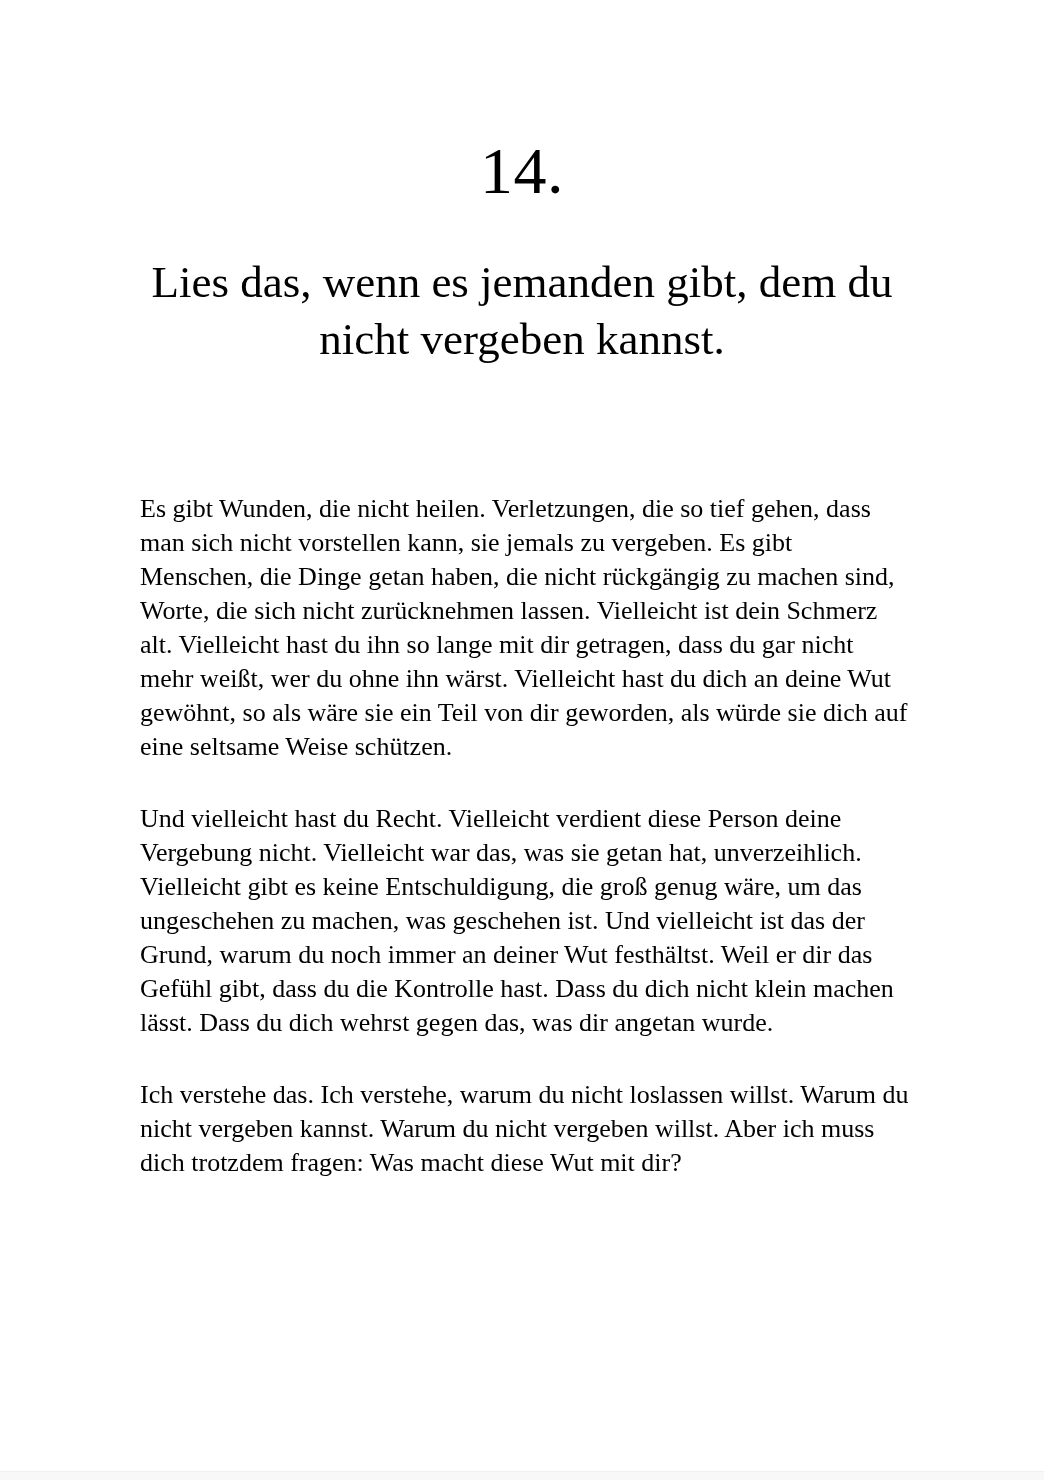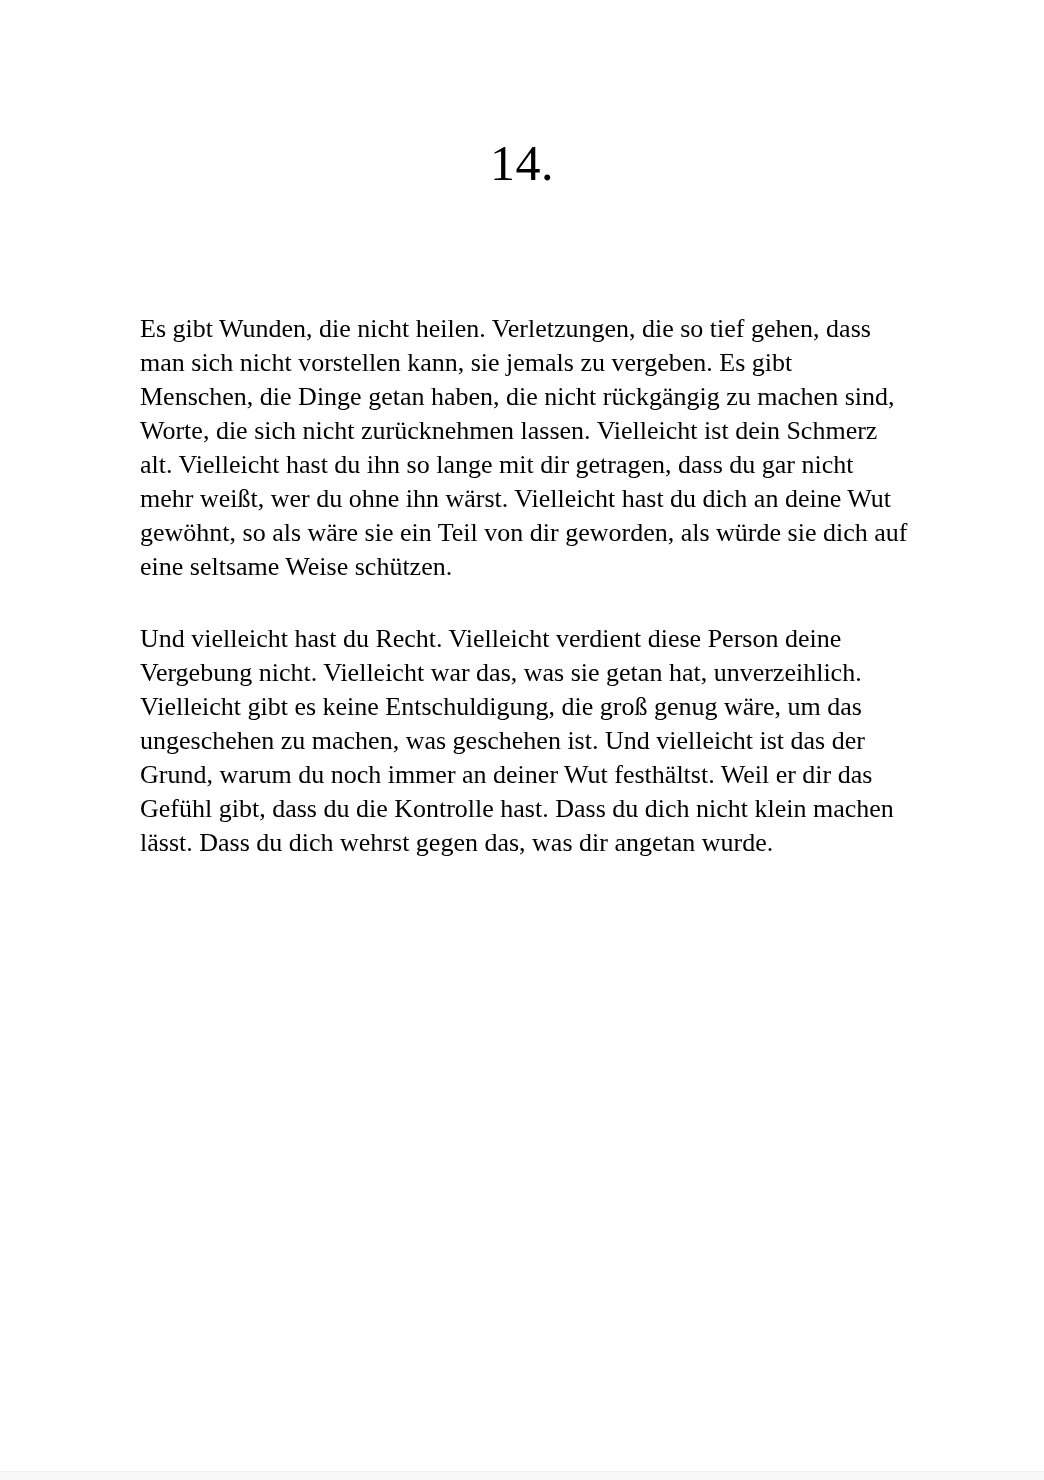--- a/index.html
+++ b/index.html
@@ -13,21 +13,21 @@
     height: 1480px;
     background: #ffffff;
     color: #000000;
     font-family: "Liberation Serif", "DejaVu Serif", serif;
     overflow: hidden;
   }
   .chapter-number {
     padding-top: 138px;
     margin: 0;
     text-align: center;
-    font-size: 50px;
+    font-size: 66px;
     line-height: 1;
     font-weight: normal;
     letter-spacing: 0.5px;
   }
   .chapter-title {
     margin: 50px auto 0 auto;
     max-width: 840px;
     text-align: center;
     font-size: 45px;
     line-height: 57px;
@@ -56,21 +56,23 @@
     box-sizing: border-box;
   }
 </style>
 </head>
 <body>
 
 <div class="page">
 
   <h1 class="chapter-number">14.</h1>
 
+  <h2 class="chapter-title">Lies das, wenn es jemanden gibt, dem du nicht vergeben kannst.</h2>
 
   <div class="body-text">
     <p>Es gibt Wunden, die nicht heilen. Verletzungen, die so tief gehen, dass man sich nicht vorstellen kann, sie jemals zu vergeben. Es gibt Menschen, die Dinge getan haben, die nicht rückgängig zu machen sind, Worte, die sich nicht zurücknehmen lassen. Vielleicht ist dein Schmerz alt. Vielleicht hast du ihn so lange mit dir getragen, dass du gar nicht mehr weißt, wer du ohne ihn wärst. Vielleicht hast du dich an deine Wut gewöhnt, so als wäre sie ein Teil von dir geworden, als würde sie dich auf eine seltsame Weise schützen.</p>
     <p>Und vielleicht hast du Recht. Vielleicht verdient diese Person deine Vergebung nicht. Vielleicht war das, was sie getan hat, unverzeihlich. Vielleicht gibt es keine Entschuldigung, die groß genug wäre, um das ungeschehen zu machen, was geschehen ist. Und vielleicht ist das der Grund, warum du noch immer an deiner Wut festhältst. Weil er dir das Gefühl gibt, dass du die Kontrolle hast. Dass du dich nicht klein machen lässt. Dass du dich wehrst gegen das, was dir angetan wurde.</p>
+    <p>Ich verstehe das. Ich verstehe, warum du nicht loslassen willst. Warum du nicht vergeben kannst. Warum du nicht vergeben willst. Aber ich muss dich trotzdem fragen: Was macht diese Wut mit dir?</p>
   </div>
 
   <div class="page-bottom-edge"></div>
 
 </div>
 
 </body></html>

